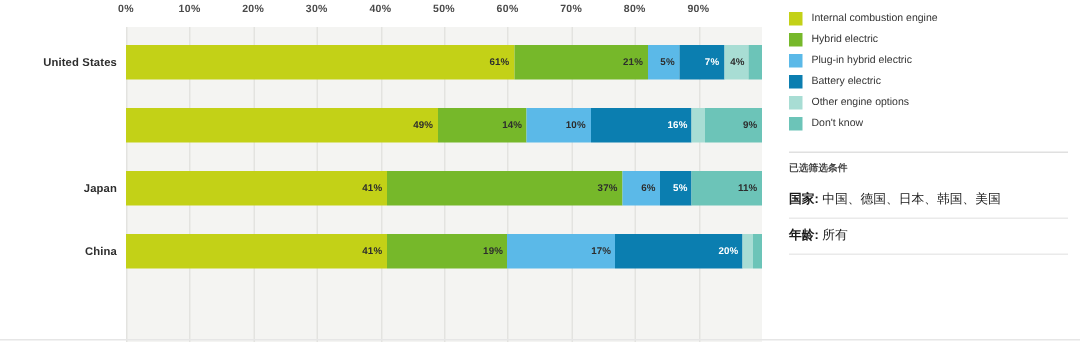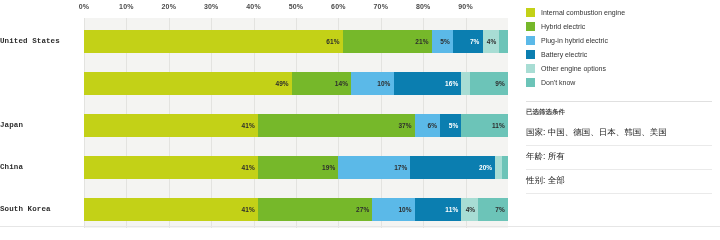--- a/index.html
+++ b/index.html
@@ -63,26 +63,26 @@
     position: relative;
     height: 42px;
     display: flex;
     align-items: center;
   }
   .row-label {
     position: absolute;
     right: 100%;
     width: 84px;
     padding-right: 6px;
+    text-align: right;
     font-size: 7.5px;
     font-weight: bold;
     color: #2d2d2d;
     letter-spacing: .1px;
     white-space: nowrap;
-    font-family: Liberation Mono, monospace;
   }
   .bar {
     position: relative;
     display: flex;
     width: 100%;
     height: 23px;
     z-index: 2;
   }
   .seg {
     position: relative;
@@ -136,21 +136,21 @@
     color: #444444;
     margin-bottom: 5px;
   }
   .filter-row {
     border-bottom: 1px solid #eaeaea;
     padding: 5px 0 6px 0;
     font-size: 8.5px;
     color: #1a1a1a;
     white-space: nowrap;
   }
-  .filter-key { font-weight: normal; }
+  .filter-key { font-weight: bold; }
   .filter-val { font-weight: normal; }
   .bottom-rule {
     position: absolute;
     left: 0; right: 0; bottom: 4px;
     height: 1px;
     background: #e6e6e6;
   }
 </style>
 </head>
 <body>
@@ -257,43 +257,20 @@
               <div class="seg" style="width: 17%; background: rgb(91, 185, 232);">
                 <span class="seg-val" style="color: rgb(45, 45, 45);">17%</span>
               </div>
               <div class="seg" style="width: 20%; background: rgb(11, 126, 176);">
                 <span class="seg-val" style="color: rgb(255, 255, 255);">20%</span>
               </div>
               <div class="seg" style="width: 1.5%; background: rgb(168, 221, 212);"></div>
               <div class="seg" style="width: 1.5%; background: rgb(108, 196, 184);"></div>
             </div>
           </div>
-          <div class="bar-row">
-            <div class="row-label">South Korea</div>
-            <div class="bar">
-              <div class="seg" style="width: 41%; background: rgb(195, 209, 23);">
-                <span class="seg-val" style="color: rgb(45, 45, 45);">41%</span>
-              </div>
-              <div class="seg" style="width: 27%; background: rgb(118, 184, 42);">
-                <span class="seg-val" style="color: rgb(45, 45, 45);">27%</span>
-              </div>
-              <div class="seg" style="width: 10%; background: rgb(91, 185, 232);">
-                <span class="seg-val" style="color: rgb(45, 45, 45);">10%</span>
-              </div>
-              <div class="seg" style="width: 11%; background: rgb(11, 126, 176);">
-                <span class="seg-val" style="color: rgb(255, 255, 255);">11%</span>
-              </div>
-              <div class="seg" style="width: 4%; background: rgb(168, 221, 212);">
-                <span class="seg-val" style="color: rgb(45, 45, 45);">4%</span>
-              </div>
-              <div class="seg" style="width: 7%; background: rgb(108, 196, 184);">
-                <span class="seg-val" style="color: rgb(45, 45, 45);">7%</span>
-              </div>
-            </div>
-          </div>
         </div>
     </div>
   </div>
 
   <div class="side-pane">
     <div class="legend-list" id="legend">
         <div class="legend-item">
           <span class="legend-swatch" style="background: rgb(195, 209, 23);"></span>
           <span class="legend-label">Internal combustion engine</span>
         </div>
@@ -316,19 +293,18 @@
         <div class="legend-item">
           <span class="legend-swatch" style="background: rgb(108, 196, 184);"></span>
           <span class="legend-label">Don't know</span>
         </div>
       </div>
     <div class="filters">
       <div class="filters-title">已选筛选条件</div>
       <div id="filter-rows">
           <div class="filter-row"><span class="filter-key">国家:</span><span class="filter-val"> 中国、德国、日本、韩国、美国</span></div>
           <div class="filter-row"><span class="filter-key">年龄:</span><span class="filter-val"> 所有</span></div>
-          <div class="filter-row"><span class="filter-key">性别:</span><span class="filter-val"> 全部</span></div>
         </div>
     </div>
   </div>
 
   <div class="bottom-rule"></div>
 </div>
 
 </body></html>

